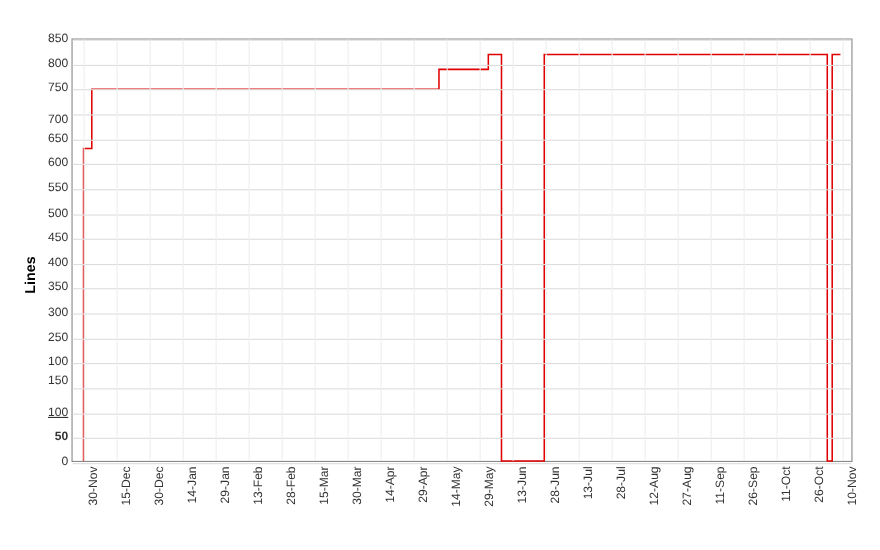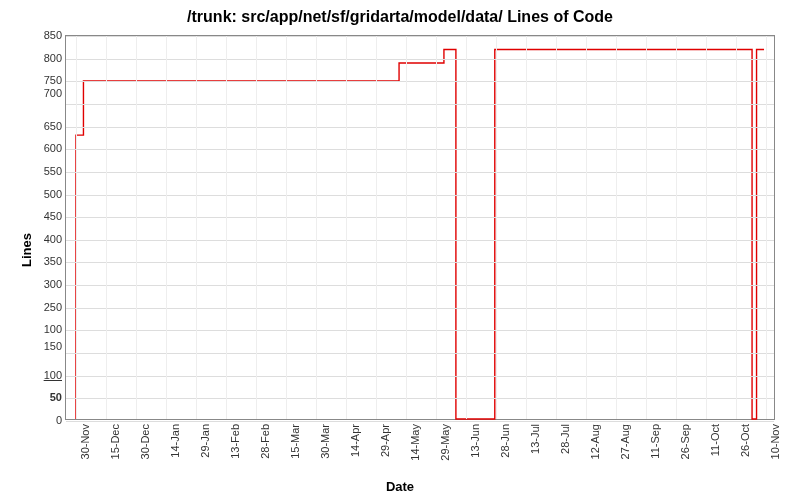--- a/index.html
+++ b/index.html
@@ -91,23 +91,21 @@
     position: absolute;
     top: 0;
     height: 100%;
     border-left: 1px solid #eee;
   }
 </style>
 </head>
 <body>
 
 <div class="chart-container">
-  <div class="title">/trunk: src/app/net/sf/gridarta/model/data/ Lines of Code</div>
   <div class="y-label">Lines</div>
-  <div class="x-label">Date</div>
 
   <div class="plot-area">
     <svg class="line-layer" preserveAspectRatio="none" viewBox="0 0 710 385">
         <path d="M10.0 385.0 L10.0 99.6 L17.5 99.6 L17.5 45.3 L334.0 45.3 L334.0 27.2 L379.0 27.2 L379.0 13.6 L391.0 13.6 L391.0 385.0 L430.0 385.0 L430.0 13.6 L688.0 13.6 L688.0 385.0 L692.5 385.0 L692.5 13.6 L700.0 13.6 " fill="none" stroke="#e00000" stroke-width="1.4"></path>
       </svg>
   <div class="grid-line-h" style="top: 385px;"></div>
       <div class="grid-line-h" style="top: 362.353px;"></div>
       <div class="grid-line-h" style="top: 339.706px;"></div>
       <div class="grid-line-h" style="top: 317.059px;"></div>
       <div class="grid-line-h" style="top: 294.412px;"></div>
@@ -156,21 +154,21 @@
     <div class="y-tick" style="top: 329.412px;">100</div>
     <div class="y-tick" style="top: 306.765px;">250</div>
     <div class="y-tick" style="top: 284.118px;">300</div>
     <div class="y-tick" style="top: 261.471px;">350</div>
     <div class="y-tick" style="top: 238.824px;">400</div>
     <div class="y-tick" style="top: 216.176px;">450</div>
     <div class="y-tick" style="top: 193.529px;">500</div>
     <div class="y-tick" style="top: 170.882px;">550</div>
     <div class="y-tick" style="top: 148.235px;">600</div>
     <div class="y-tick" style="top: 125.588px;">650</div>
-    <div class="y-tick" style="top: 93px;">700</div>
+    <div class="y-tick" style="top: 109px;">700</div>
     <div class="y-tick" style="top: 80.2941px;">750</div>
     <div class="y-tick" style="top: 57.6471px;">800</div>
     <div class="y-tick" style="top: 35px;">850</div>
     <div class="x-tick" style="left: 79px;">30-Nov</div>
     <div class="x-tick" style="left: 109px;">15-Dec</div>
     <div class="x-tick" style="left: 139px;">30-Dec</div>
     <div class="x-tick" style="left: 169px;">14-Jan</div>
     <div class="x-tick" style="left: 199px;">29-Jan</div>
     <div class="x-tick" style="left: 229px;">13-Feb</div>
     <div class="x-tick" style="left: 259px;">28-Feb</div>

